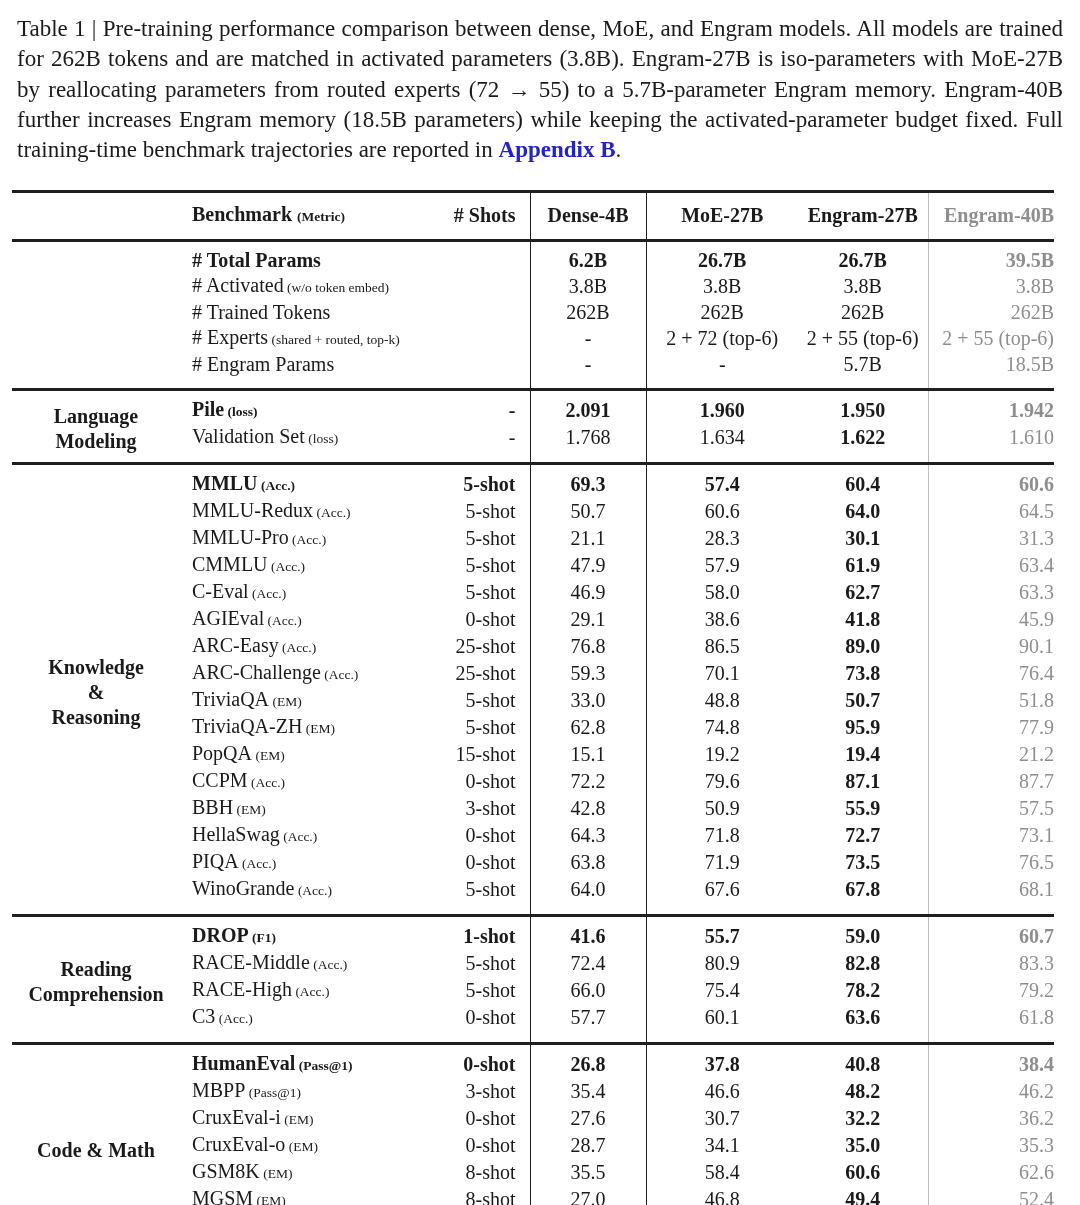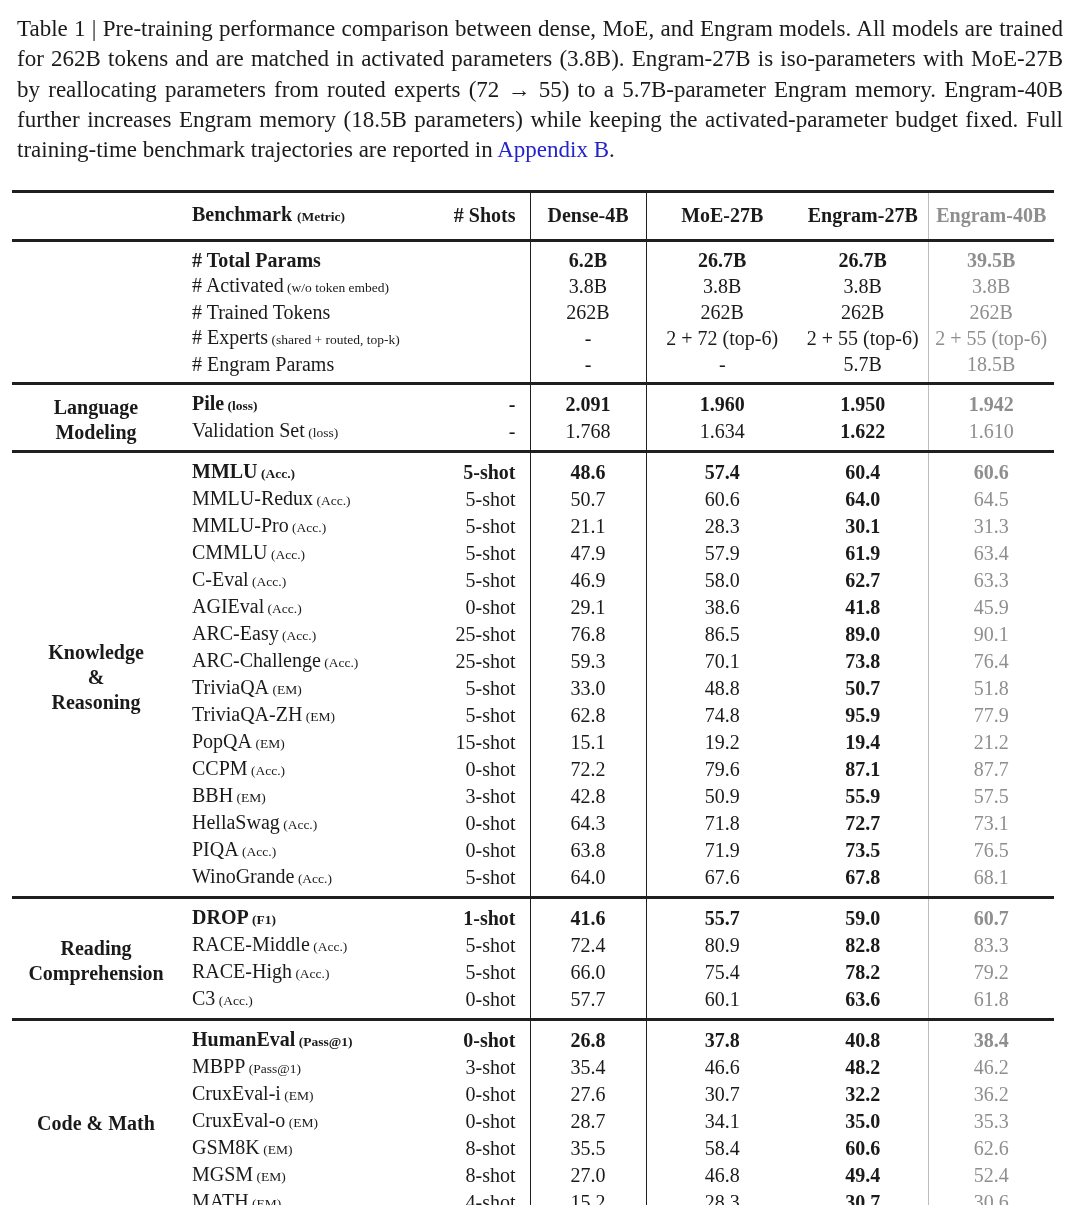--- a/index.html
+++ b/index.html
@@ -16,44 +16,44 @@
     width:1080px;height:1205px;overflow:hidden;
     background:var(--bg);color:var(--text);
     font-family:"Liberation Serif","DejaVu Serif",serif;
   }
   .caption{
     margin:14px 17px 24px 17px;
     font-size:23px;line-height:1.32;
     text-align:justify;
   }
   .caption b{font-weight:normal;}
-  .link{color:var(--link);text-decoration:none;cursor:pointer;}
+  .link{color:var(--link);text-decoration:none;cursor:pointer;font-weight:bold;}
   table.results{
     border-collapse:collapse;table-layout:fixed;
     margin-left:12px;width:1042px;
     font-size:20px;
   }
   td,th{padding:0;line-height:25px;font-weight:normal;vertical-align:middle;}
   th{font-weight:bold;}
   .rule-row td{padding:0;border:none;}
   .double-rule{height:3px;border-top:2px solid var(--rule-dark);border-bottom:1px solid var(--rule-dark);}
   thead th{padding-top:9px;padding-bottom:10px;}
   .group{
     text-align:center;white-space:pre-line;vertical-align:middle;
   }
   .bench{text-align:left;padding-left:12px;}
   .sub{font-size:13.5px;}
   .shots{text-align:right;padding-right:14px;border-right:1px solid var(--rule-dark);}
   .val{text-align:center;}
   .col-dense{border-right:1px solid var(--rule-dark);}
   .col-e27{border-right:1px solid var(--rule-light);}
-  .col-e40{color:var(--muted);}
+  .col-e40{color:var(--muted);text-align:right;}
   .best{font-weight:bold;}
   tbody.section tr:first-child td{padding-top:6px;font-weight:bold;}
-  tbody.section tr:last-child td{padding-bottom:5px;}
+  tbody.section tr:last-child td{padding-bottom:11px;}
 </style>
 </head>
 <body>
 
 <p class="caption"><span>Table 1</span><span> | </span><b>Pre-training performance comparison between dense, MoE, and Engram models</b><span>. All models are trained for 262B tokens and are matched in activated parameters (3.8B). Engram-27B is iso-parameters with MoE-27B by reallocating parameters from routed experts (72 → 55) to a 5.7B-parameter Engram memory. Engram-40B further increases Engram memory (18.5B parameters) while keeping the activated-parameter budget fixed. Full training-time benchmark trajectories are reported in </span><a class="link">Appendix B</a><span>.</span></p>
 
 <table class="results">
   <colgroup>
     <col style="width:168px">
     <col style="width:252px">
@@ -162,21 +162,21 @@
         </td>
       </tr>
     </tbody>
     <tbody class="section">
       <tr>
         <td class="group" rowspan="16">Knowledge
 &amp;
 Reasoning</td>
         <td class="bench"><span>MMLU</span><span class="sub"> (Acc.)</span></td>
         <td class="shots">5-shot</td>
-        <td class="val col-dense">48.6</td>
+        <td class="val col-dense">69.3</td>
         <td class="val col-moe">57.4</td>
         <td class="val col-e27 best">60.4</td>
         <td class="val col-e40">60.6</td>
       </tr>
       <tr>
         <td class="bench"><span>MMLU-Redux</span><span class="sub"> (Acc.)</span></td>
         <td class="shots">5-shot</td>
         <td class="val col-dense">50.7</td>
         <td class="val col-moe">60.6</td>
         <td class="val col-e27 best">64.0</td>

